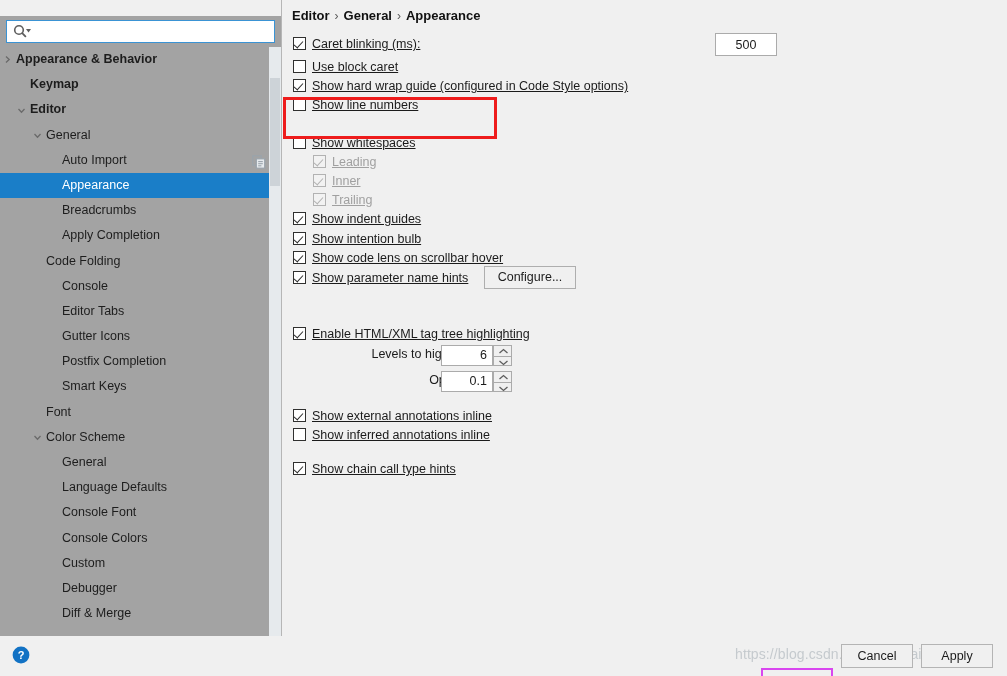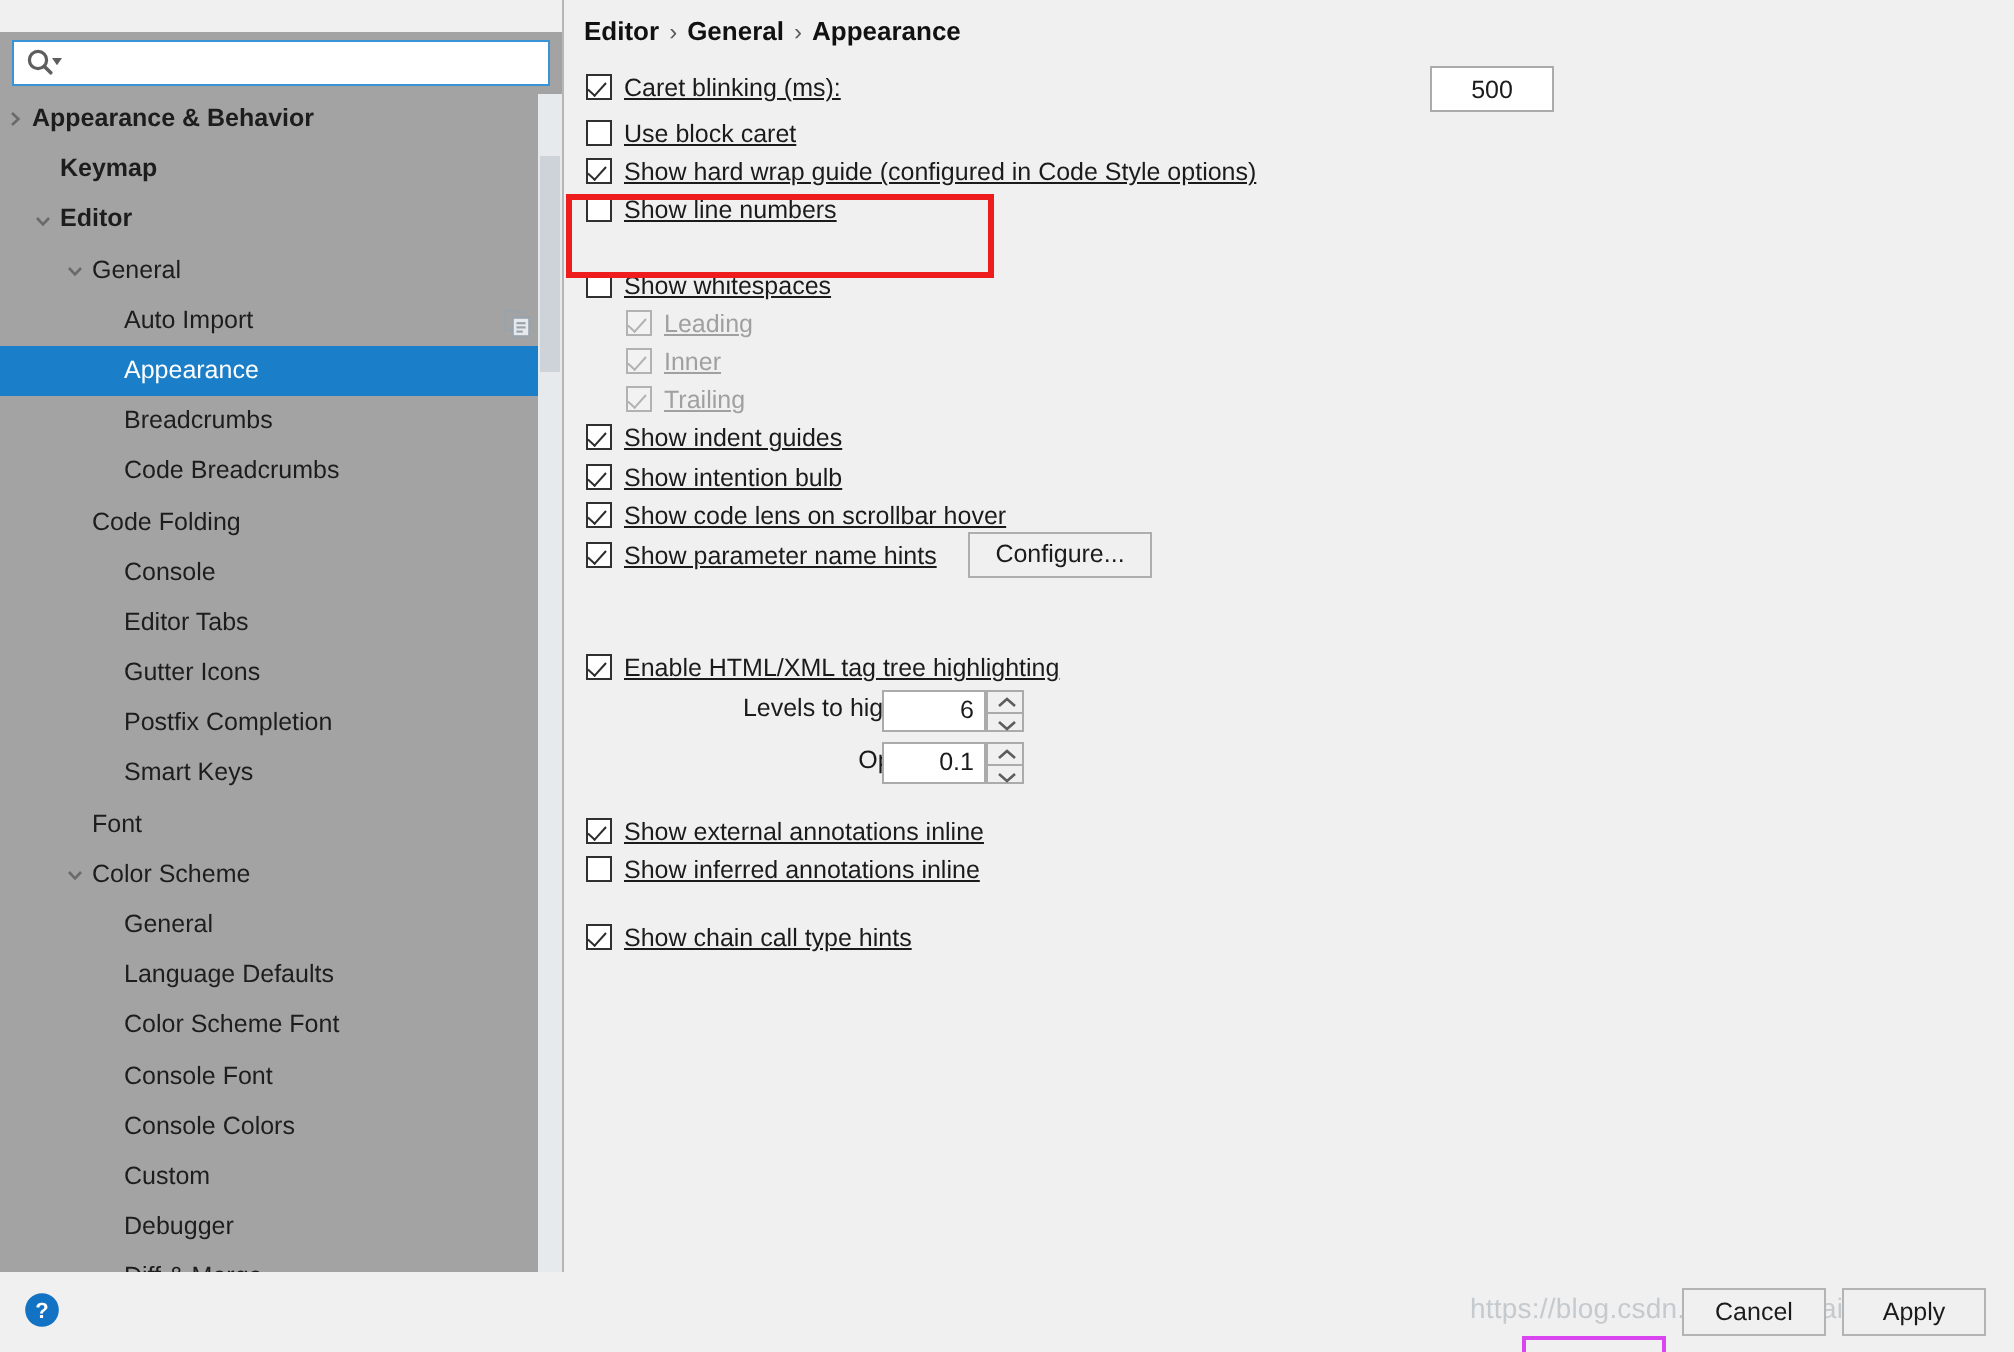--- a/index.html
+++ b/index.html
@@ -335,34 +335,33 @@
             </svg></span><span class="label" style="margin-left: 46px;">General</span></div>
         <div class="tree-item"><span class="label" style="margin-left: 62px;">Auto Import</span><span class="copy-icon"><svg width="14" height="14" viewBox="0 0 14 14">
               <rect x="0.8" y="0.8" width="8.4" height="9.4" fill="none" stroke="#9aa3ab" stroke-width="1.2"></rect>
               <rect x="4.3" y="3.8" width="8.4" height="9.4" fill="#e6eaed" stroke="#9aa3ab" stroke-width="1.2"></rect>
               <line x1="6.2" y1="6.6" x2="10.8" y2="6.6" stroke="#9aa3ab" stroke-width="1.1"></line>
               <line x1="6.2" y1="8.7" x2="10.8" y2="8.7" stroke="#9aa3ab" stroke-width="1.1"></line>
               <line x1="6.2" y1="10.8" x2="9.4" y2="10.8" stroke="#9aa3ab" stroke-width="1.1"></line>
             </svg></span></div>
         <div class="tree-item selected"><span class="label" style="margin-left: 62px;">Appearance</span></div>
         <div class="tree-item"><span class="label" style="margin-left: 62px;">Breadcrumbs</span></div>
-        <div class="tree-item"><span class="label" style="margin-left: 62px;">Code Breadcrumbs</span></div>
+        <div class="tree-item"><span class="label" style="margin-left: 62px;">Apply Completion</span></div>
         <div class="tree-item"><span class="label" style="margin-left: 46px;">Code Folding</span></div>
         <div class="tree-item"><span class="label" style="margin-left: 62px;">Console</span></div>
         <div class="tree-item"><span class="label" style="margin-left: 62px;">Editor Tabs</span></div>
         <div class="tree-item"><span class="label" style="margin-left: 62px;">Gutter Icons</span></div>
         <div class="tree-item"><span class="label" style="margin-left: 62px;">Postfix Completion</span></div>
         <div class="tree-item"><span class="label" style="margin-left: 62px;">Smart Keys</span></div>
         <div class="tree-item"><span class="label" style="margin-left: 46px;">Font</span></div>
         <div class="tree-item"><span class="arrow" style="left: 30px;"><svg width="9" height="9" viewBox="0 0 9 9">
               <polyline points="1.5,3 4.5,6.2 7.5,3" fill="none" stroke="#6a6a6a" stroke-width="1.3"></polyline>
             </svg></span><span class="label" style="margin-left: 46px;">Color Scheme</span></div>
         <div class="tree-item"><span class="label" style="margin-left: 62px;">General</span></div>
         <div class="tree-item"><span class="label" style="margin-left: 62px;">Language Defaults</span></div>
-        <div class="tree-item"><span class="label" style="margin-left: 62px;">Color Scheme Font</span></div>
         <div class="tree-item"><span class="label" style="margin-left: 62px;">Console Font</span></div>
         <div class="tree-item"><span class="label" style="margin-left: 62px;">Console Colors</span></div>
         <div class="tree-item"><span class="label" style="margin-left: 62px;">Custom</span></div>
         <div class="tree-item"><span class="label" style="margin-left: 62px;">Debugger</span></div>
         <div class="tree-item"><span class="label" style="margin-left: 62px;">Diff &amp; Merge</span></div>
       </div>
 
     <div id="sidebar-scroll-track">
       <div id="sidebar-scroll-thumb"></div>
     </div>

